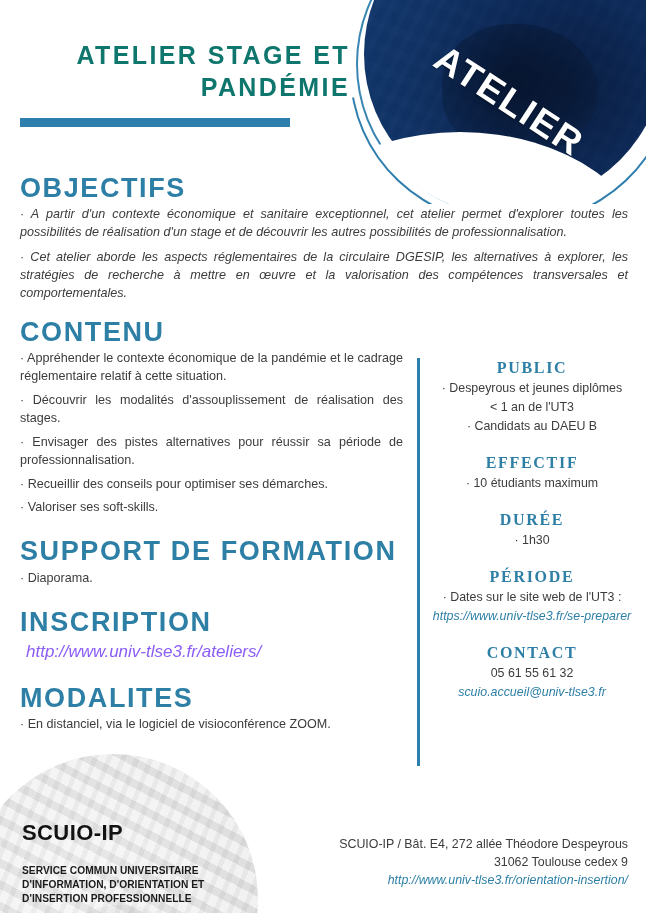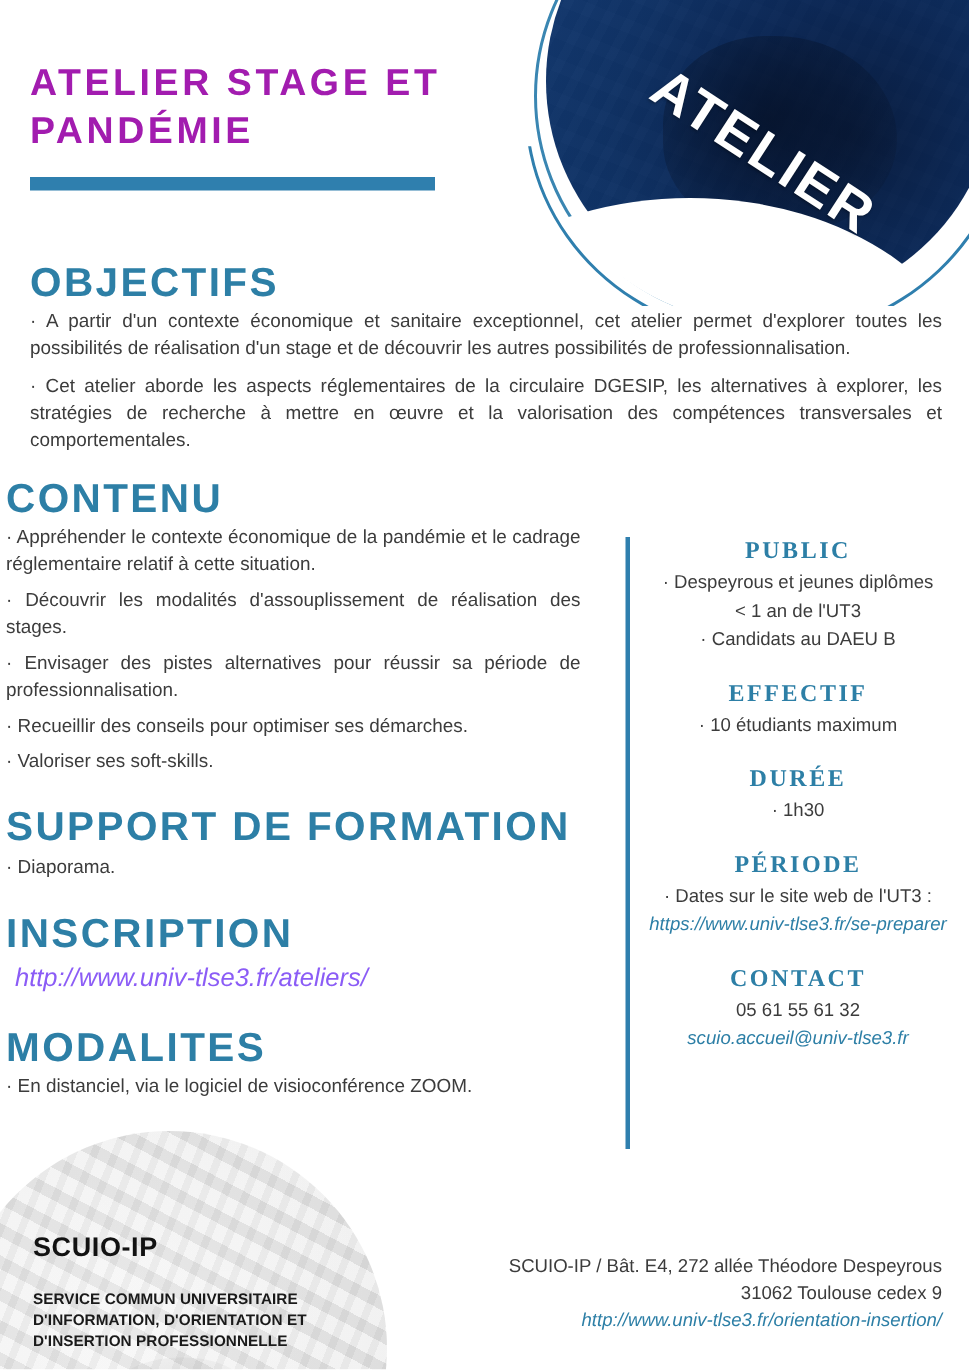--- a/index.html
+++ b/index.html
@@ -105,22 +105,23 @@
 
   .doc-title {
     position: absolute;
     left: 20px;
     top: 22px;
     width: 330px;
     font-size: 25px;
     font-weight: 700;
     line-height: 1.28;
     letter-spacing: 2.4px;
-    color: #a21caf;
+    color: #0f766e;
     text-transform: uppercase;
+    text-align: right;
   }
   .title-rule {
     position: absolute;
     left: 20px;
     top: 118px;
     width: 270px;
     height: 9px;
     background: #2f7fae;
   }
 
@@ -150,26 +151,26 @@
   }
 
   
   .objectifs {
     position: absolute;
     left: 20px;
     top: 174px;
     width: 608px;
   }
   .objectifs .sec-head { margin-bottom: 4px; }
-  .objectifs p { margin: 0 0 7px 0; }
+  .objectifs p { margin: 0 0 7px 0; font-style: italic; }
 
   
   .left-col {
     position: absolute;
-    left: 4px;
+    left: 20px;
     top: 318px;
     width: 383px;
   }
   .left-col .block { margin-bottom: 20px; }
   .left-col .sec-head { margin-bottom: 4px; }
   .left-col p { margin: 0 0 6px 0; }
   .left-col p:last-child { margin-bottom: 0; }
   .indent-link { padding-left: 6px; }
 
   
@@ -234,21 +235,21 @@
     border-radius: 50% 46% 52% 48%;
     background: radial-gradient(ellipse at 50% 45%, rgba(0,0,0,0.16) 0%, rgba(0,0,0,0.03) 68%, rgba(0,0,0,0) 100%);
   }
   .logo-wrap {
     position: absolute;
     left: 22px;
     top: 42px;
     width: 230px;
   }
   .logo-main {
-    font-size: 18px;
+    font-size: 22px;
     font-weight: 700;
     letter-spacing: 0.4px;
     color: #121212;
     line-height: 1;
     margin-bottom: 6px;
   }
   .logo-sub {
     font-size: 10.2px;
     font-weight: 700;
     letter-spacing: 0.05px;

